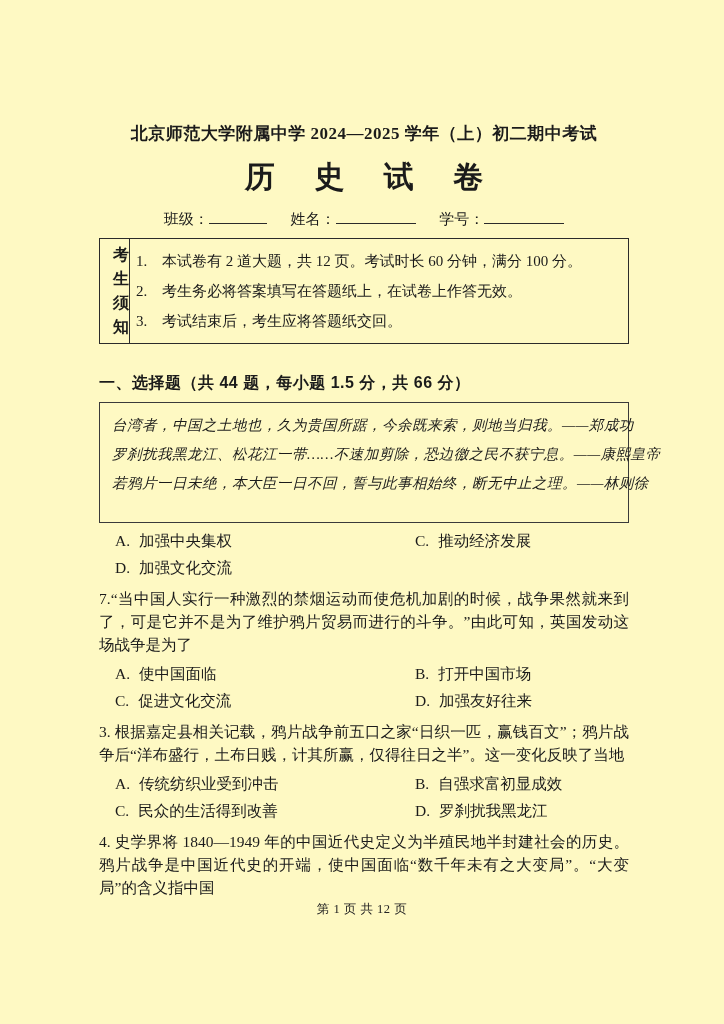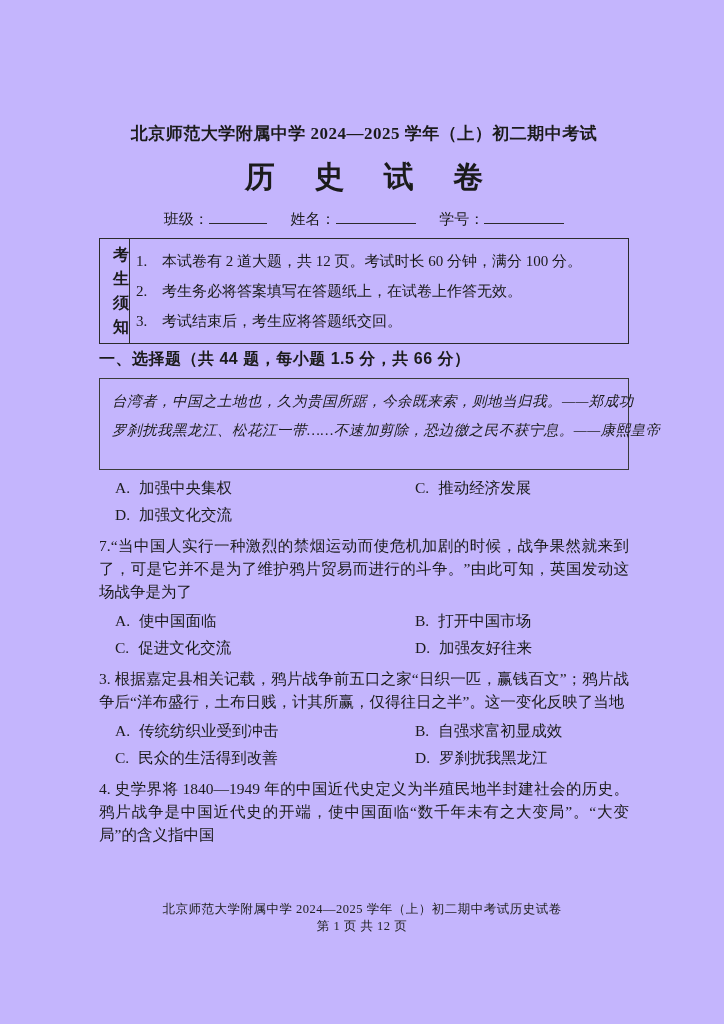--- a/index.html
+++ b/index.html
@@ -2,21 +2,21 @@
 <html><head>
 <meta charset="utf-8">
 <style>
   * { margin: 0; padding: 0; box-sizing: border-box; }
   html, body { background: #e9e9e9; }
   .page {
     position: relative;
     width: 724px;
     height: 1024px;
     margin: 0 auto;
-    background: #c4b5fd;
+    background: #fef9c3;
     color: #1b1b1b;
     font-family: "Liberation Serif", "DejaVu Serif", serif;
     overflow: hidden;
   }
   .content {
     position: absolute;
     left: 99px;
     top: 122px;
     width: 530px;
   }
@@ -70,21 +70,21 @@
     align-items: center;
     justify-content: flex-end;
   }
   .notice-side span { display: block; width: 1em; }
   .notice-items { flex: 1; padding: 7px 8px 7px 6px; font-size: 15px; }
   .notice-item { display: flex; line-height: 30px; }
   .notice-num { width: 26px; flex: none; }
   .notice-text { flex: 1; }
 
   .section-heading {
-    margin-top: 5px;
+    margin-top: 29px;
     font-size: 16px;
     font-weight: bold;
     font-family: "Liberation Sans", "DejaVu Sans", sans-serif;
     letter-spacing: 0.5px;
   }
   .stem {
     margin-top: 6px;
     font-size: 15.5px;
     line-height: 23px;
     text-align: justify;
@@ -160,20 +160,21 @@
         </div>
       </div>
     </div>
 
     <div class="section-heading">一、选择题（共 44 题，每小题 1.5 分，共 66 分）</div>
 
     <div class="q-block">
       <div class="quote-card">
         <div class="quote-line">台湾者，中国之土地也，久为贵国所踞，今余既来索，则地当归我。——郑成功</div>
         <div class="quote-line">罗刹扰我黑龙江、松花江一带……不速加剪除，恐边徼之民不获宁息。——康熙皇帝</div>
+        <div class="quote-line">若鸦片一日未绝，本大臣一日不回，誓与此事相始终，断无中止之理。——林则徐</div>
       </div>
       <div class="options">
         <div class="option"><span class="opt-label">A.</span><span>加强中央集权</span></div>
         <div class="option"><span class="opt-label">C.</span><span>推动经济发展</span></div>
         <div class="option"><span class="opt-label">D.</span><span>加强文化交流</span></div>
       </div>
     </div>
 
     <div class="q-block">
       <div class="stem">7.“当中国人实行一种激烈的禁烟运动而使危机加剧的时候，战争果然就来到了，可是它并不是为了维护鸦片贸易而进行的斗争。”由此可知，英国发动这场战争是为了</div>
@@ -195,16 +196,15 @@
       </div>
     </div>
 
     <div class="q-block">
       <div class="stem">4. 史学界将 1840—1949 年的中国近代史定义为半殖民地半封建社会的历史。鸦片战争是中国近代史的开端，使中国面临“数千年未有之大变局”。“大变局”的含义指中国</div>
     </div>
 
   </div>
 
   <div class="footer">
-    <div>北京师范大学附属中学 2024—2025 学年（上）初二期中考试历史试卷</div>
     <div>第 1 页 共 12 页</div>
   </div>
 </div>
 
 </body></html>

